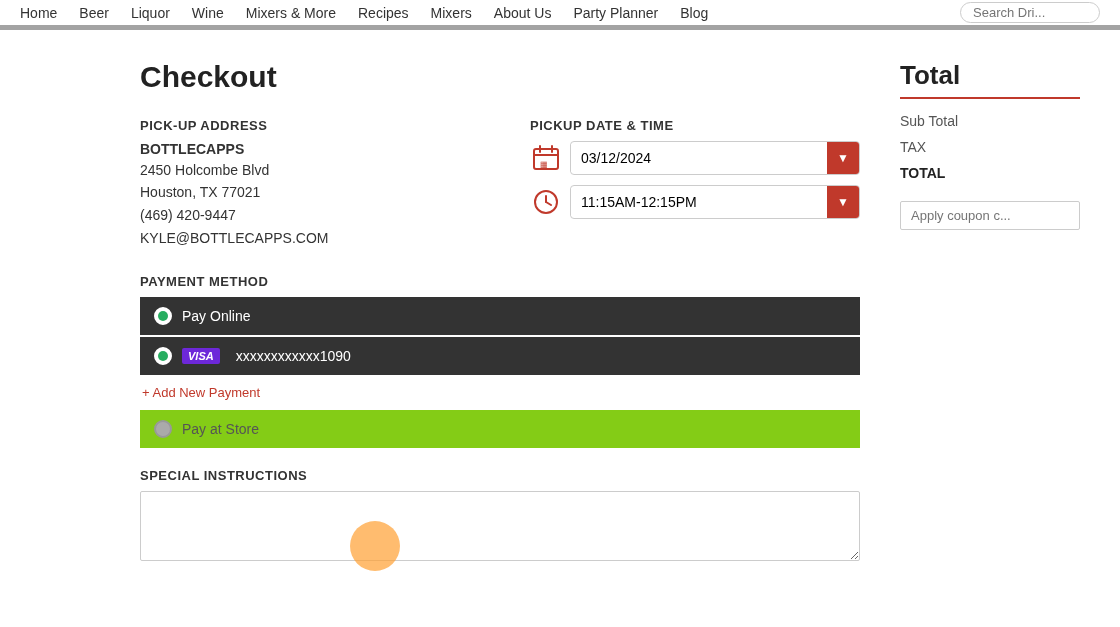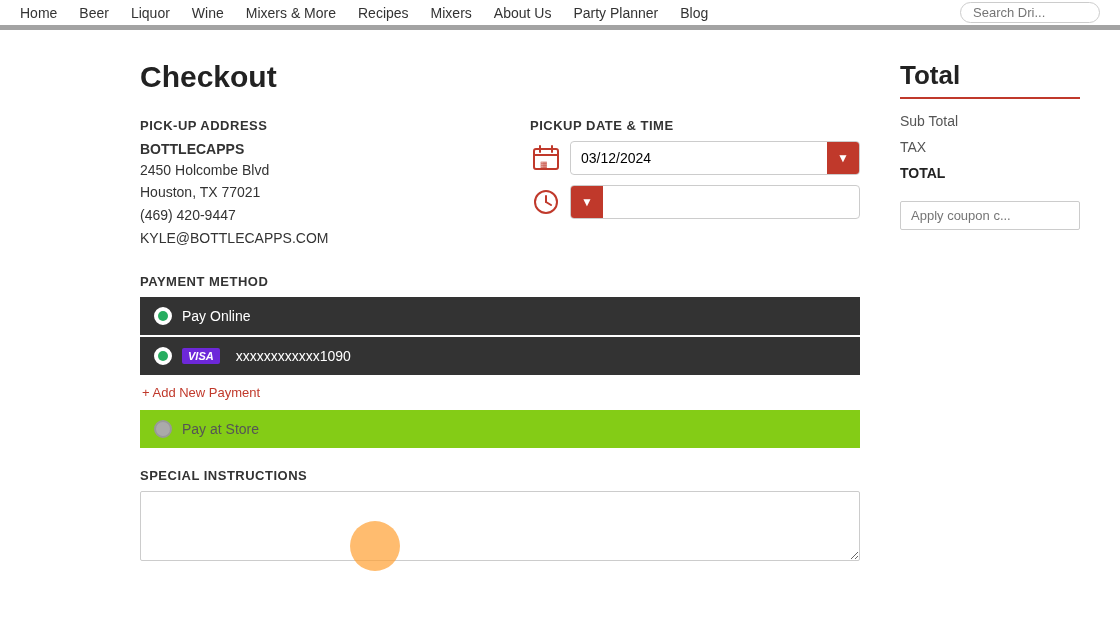--- a/index.html
+++ b/index.html
@@ -317,20 +317,21 @@
 
         <div class="pickup-row">
           <div class="pickup-icon">
             <svg width="26" height="26" viewBox="0 0 26 26" fill="none" xmlns="http://www.w3.org/2000/svg">
               <circle cx="13" cy="13" r="11" stroke="#c0392b" stroke-width="2" fill="white"></circle>
               <line x1="13" y1="7" x2="13" y2="13" stroke="#c0392b" stroke-width="2" stroke-linecap="round"></line>
               <line x1="13" y1="13" x2="18" y2="16" stroke="#c0392b" stroke-width="2" stroke-linecap="round"></line>
             </svg>
           </div>
           <div class="pickup-select-wrapper">
+            <input class="pickup-select-input" type="text" value="11:15AM-12:15PM" style="">
             <div class="pickup-select-arrow">▼</div>
           </div>
         </div>
       </div>
     </div>
 
     <div class="payment-section">
       <div class="section-label">PAYMENT METHOD</div>
 
       <div class="payment-option dark">

